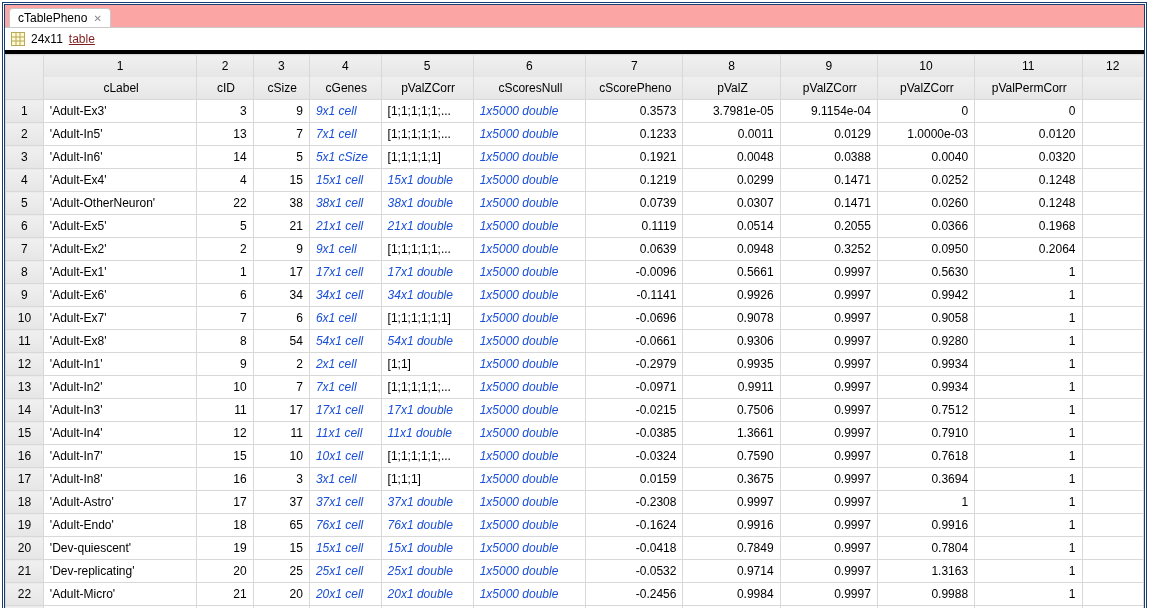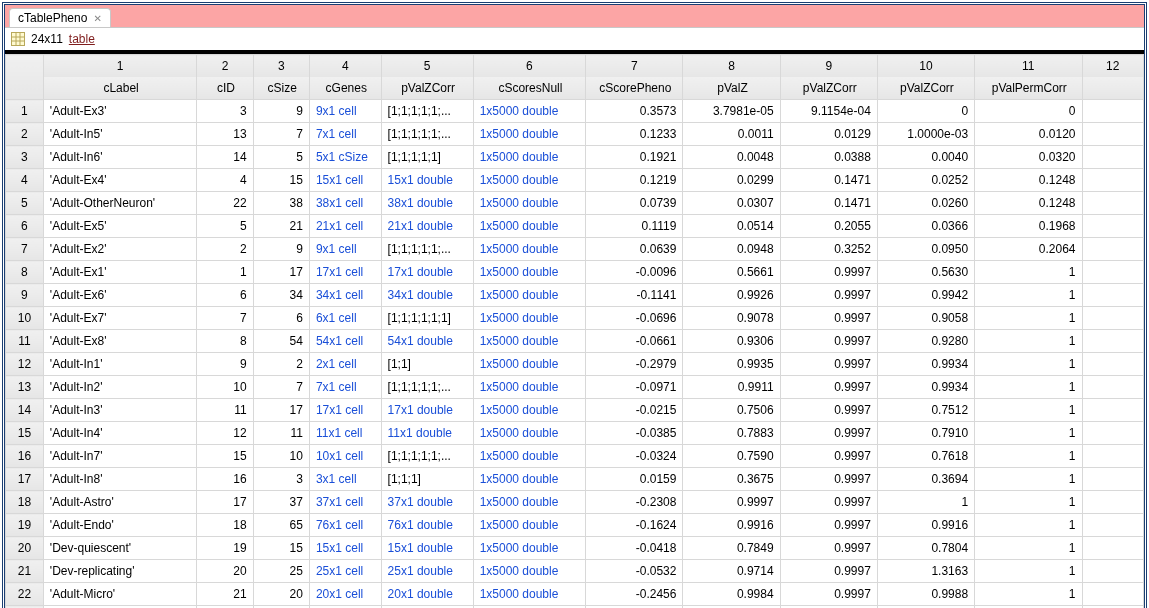--- a/index.html
+++ b/index.html
@@ -14,21 +14,21 @@
   .scrollbox{overflow:auto;max-width:100%;}
   table{border-collapse:collapse;width:100%;}
   th,td{border:1px solid #d8d8d8;padding:2px 6px;white-space:nowrap;height:18px;font-size:12px;}
   thead th{background:linear-gradient(#f0f0f0,#e6e6e6);font-weight:normal;text-align:center;}
   thead tr.h1 th{border-bottom:none;}
   thead tr.h2 th{border-top:none;padding-left:8px;}
   tbody th.rowhdr{background:linear-gradient(#f0f0f0,#e6e6e6);text-align:center;font-weight:normal;width:24px;}
   thead th.corner{background:linear-gradient(#f0f0f0,#e6e6e6);width:24px;}
   td.la{text-align:left;}
   td.ra{text-align:right;}
-  td .lk{color:#1a4fd8;}
+  td .lk{color:#1a4fd8;font-style:italic;}
   
   col.c0{width:24px;}
   col.c1{width:150px;}
   col.c2{width:55px;}
   col.c3{width:55px;}
   col.c4{width:70px;}
   col.c5{width:90px;}
   col.c6{width:110px;}
   col.c7{width:95px;}
   col.c8{width:95px;}
@@ -323,21 +323,21 @@
           </tr>
           <tr>
             <th class="rowhdr">15</th>
             <td class="la">'Adult-In4'</td>
             <td class="ra">12</td>
             <td class="ra">11</td>
             <td class="la"><span class="lk">11x1 cell</span></td>
             <td class="la"><span class="lk">11x1 double</span></td>
             <td class="la"><span class="lk">1x5000 double</span></td>
             <td class="ra">-0.0385</td>
-            <td class="ra">0.7883</td>
+            <td class="ra">1.3661</td>
             <td class="ra">0.9997</td>
             <td class="ra">0.7910</td>
             <td class="ra">1</td>
             <td class="la"></td>
           </tr>
           <tr>
             <th class="rowhdr">16</th>
             <td class="la">'Adult-In7'</td>
             <td class="ra">15</td>
             <td class="ra">10</td>

